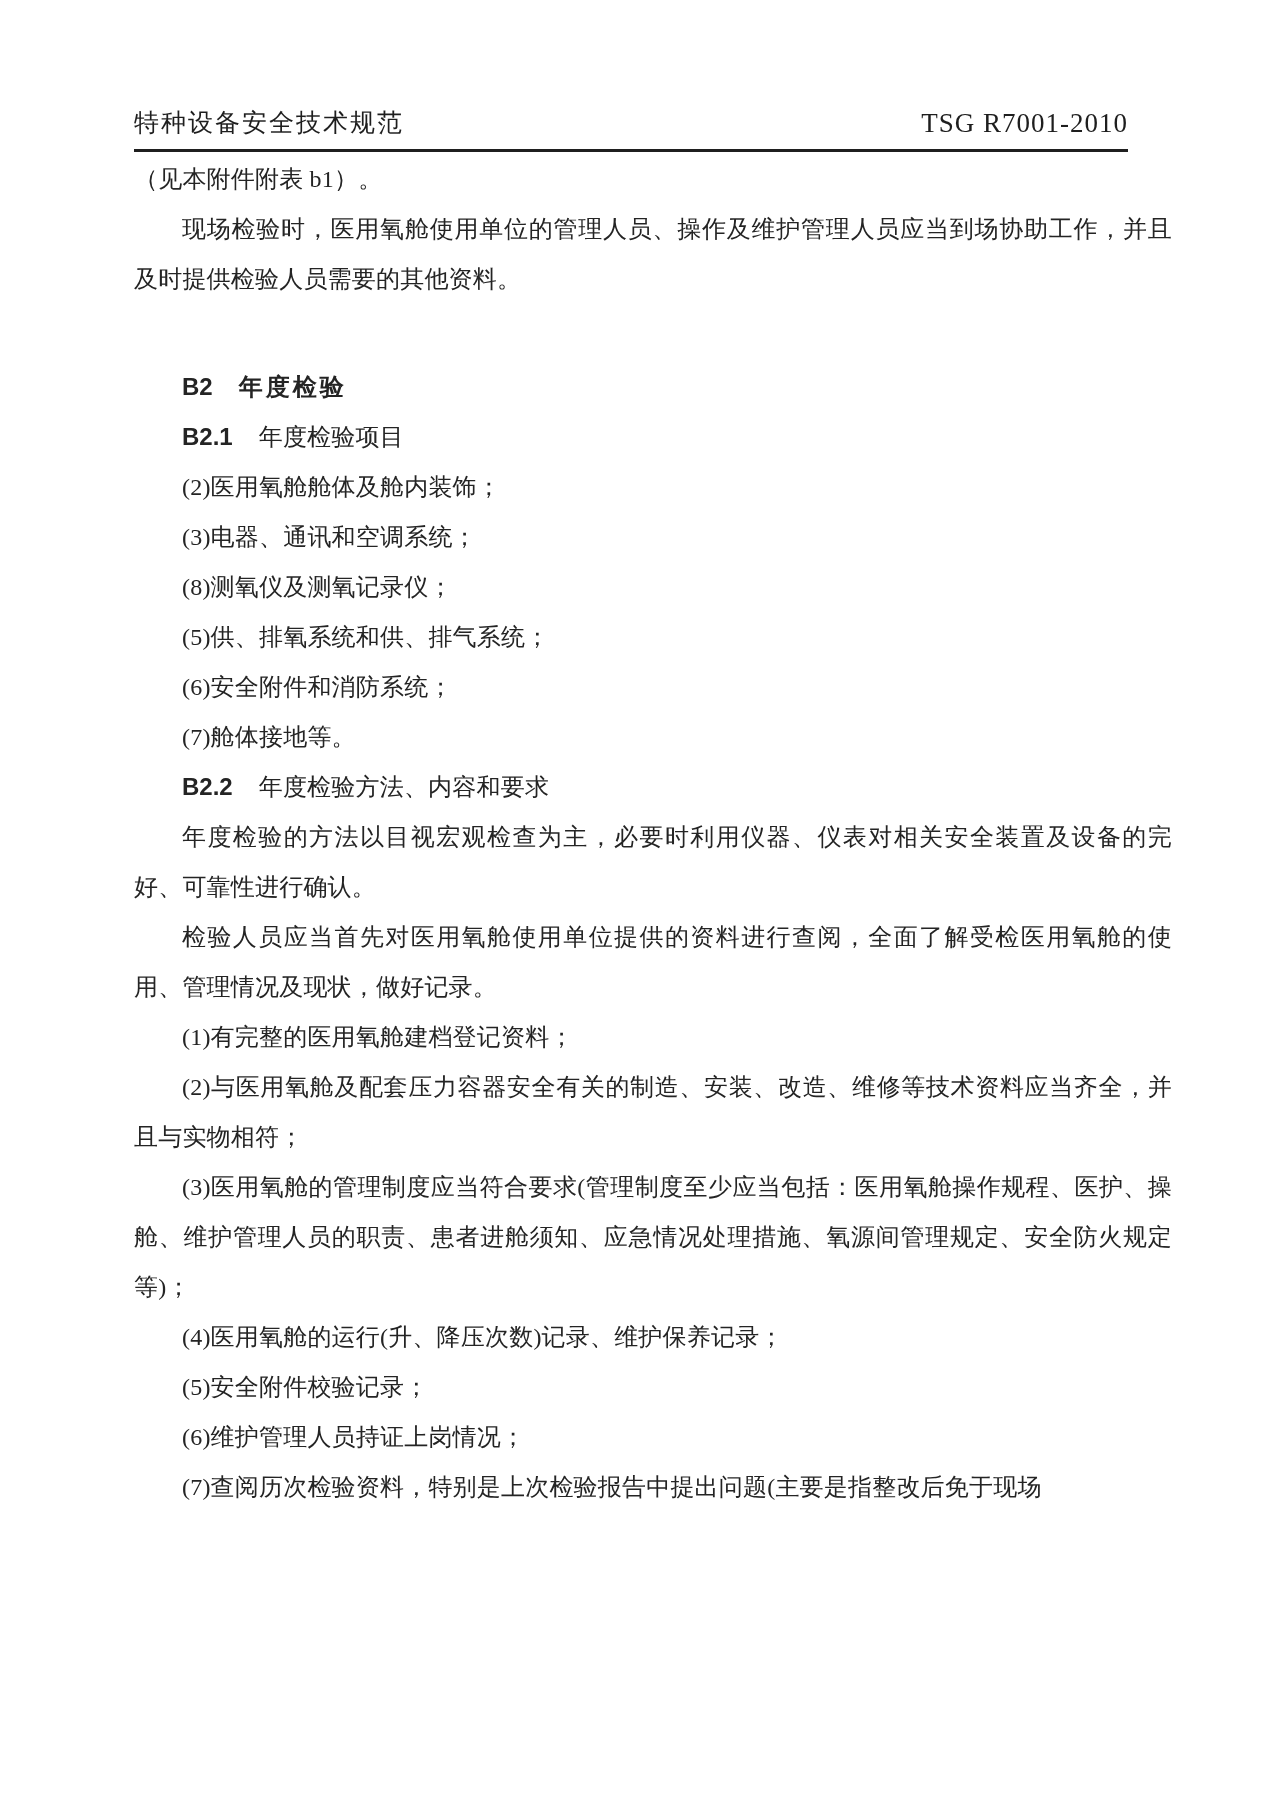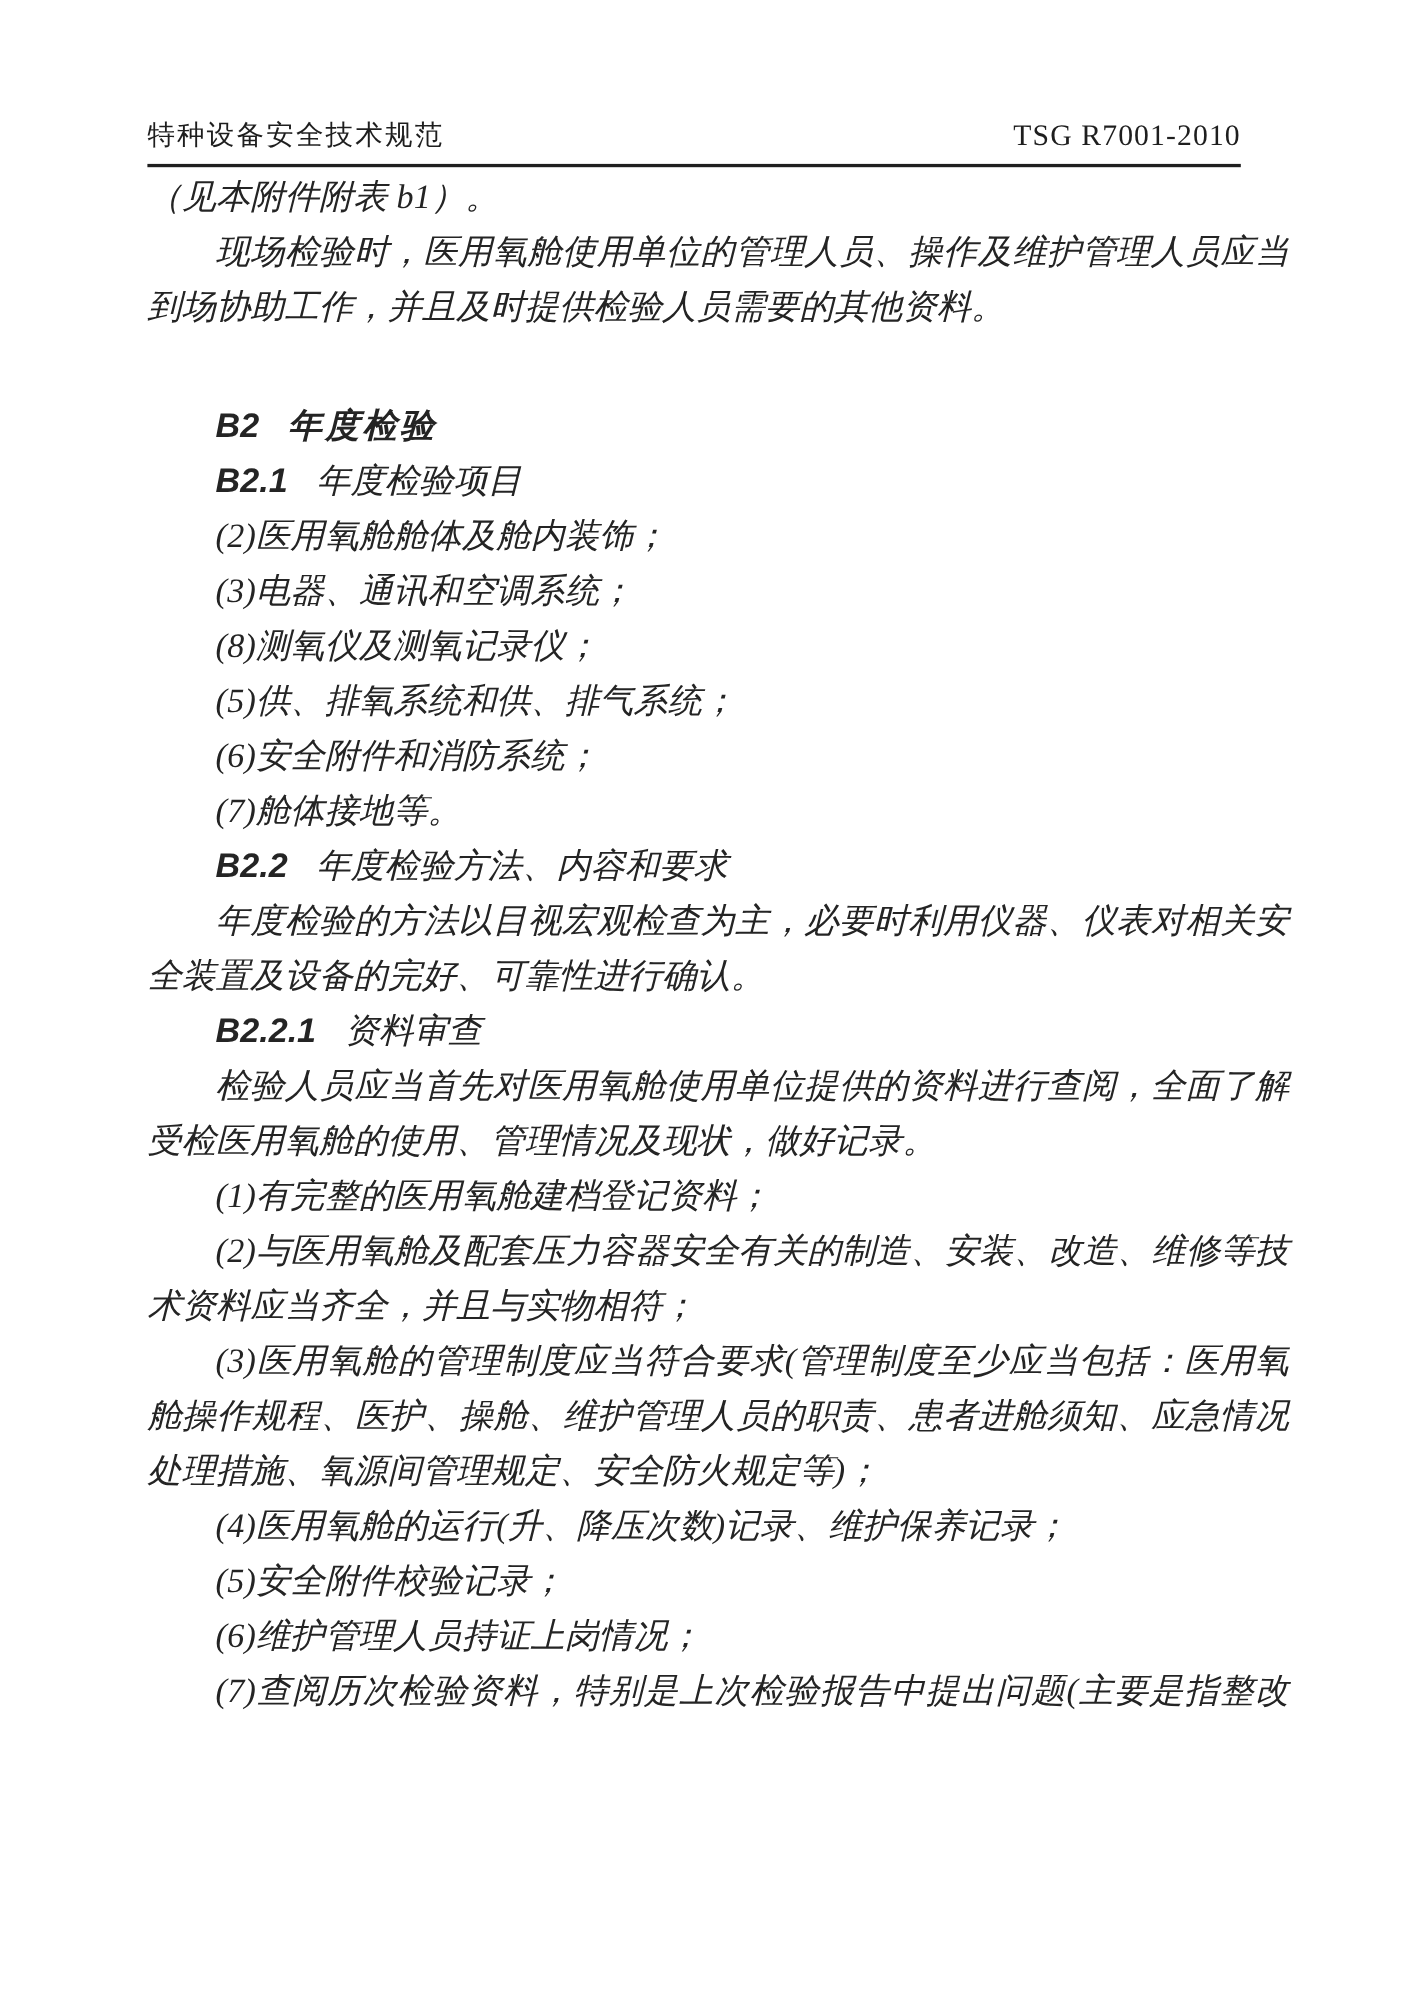--- a/index.html
+++ b/index.html
@@ -29,26 +29,25 @@
   .header-code {
     font-size:27px;
     color:#1e1e1e;
     letter-spacing:1px;
   }
 
   
   .content {
     margin:0 108px 0 134px;
     padding-top:2px;
-    font-size:31px;
+    font-size:24px;
     line-height:50px;
     color:#242424;
     text-align:justify;
     letter-spacing:0.2px;
-    font-style:italic;
   }
   .block { margin:0; }
   .para       { text-indent:2em; }
   .para-flush { text-indent:0; }
   .item       { text-indent:2em; }
   .heading    { text-indent:2em; }
   .heading-bold {
     text-indent:2em;
     margin-top:58px;
     font-weight:bold;
@@ -107,21 +106,20 @@
       <p class="block heading-bold"><span class="hnum">B2</span><span class="htext">年度检验</span></p>
       <p class="block heading"><span class="hnum">B2.1</span><span class="htext">年度检验项目</span></p>
       <p class="block item">(2)医用氧舱舱体及舱内装饰；</p>
       <p class="block item">(3)电器、通讯和空调系统；</p>
       <p class="block item">(8)测氧仪及测氧记录仪；</p>
       <p class="block item">(5)供、排氧系统和供、排气系统；</p>
       <p class="block item">(6)安全附件和消防系统；</p>
       <p class="block item">(7)舱体接地等。</p>
       <p class="block heading"><span class="hnum">B2.2</span><span class="htext">年度检验方法、内容和要求</span></p>
       <p class="block para">年度检验的方法以目视宏观检查为主，必要时利用仪器、仪表对相关安全装置及设备的完好、可靠性进行确认。</p>
-      <p class="block heading"><span class="hnum">B2.2.1</span><span class="htext">资料审查</span></p>
       <p class="block para">检验人员应当首先对医用氧舱使用单位提供的资料进行查阅，全面了解受检医用氧舱的使用、管理情况及现状，做好记录。</p>
       <p class="block item">(1)有完整的医用氧舱建档登记资料；</p>
       <p class="block item">(2)与医用氧舱及配套压力容器安全有关的制造、安装、改造、维修等技术资料应当齐全，并且与实物相符；</p>
       <p class="block item">(3)医用氧舱的管理制度应当符合要求(管理制度至少应当包括：医用氧舱操作规程、医护、操舱、维护管理人员的职责、患者进舱须知、应急情况处理措施、氧源间管理规定、安全防火规定等)；</p>
       <p class="block item">(4)医用氧舱的运行(升、降压次数)记录、维护保养记录；</p>
       <p class="block item">(5)安全附件校验记录；</p>
       <p class="block item">(6)维护管理人员持证上岗情况；</p>
       <p class="block item">(7)查阅历次检验资料，特别是上次检验报告中提出问题(主要是指整改后免于现场</p>
     </div>
 

